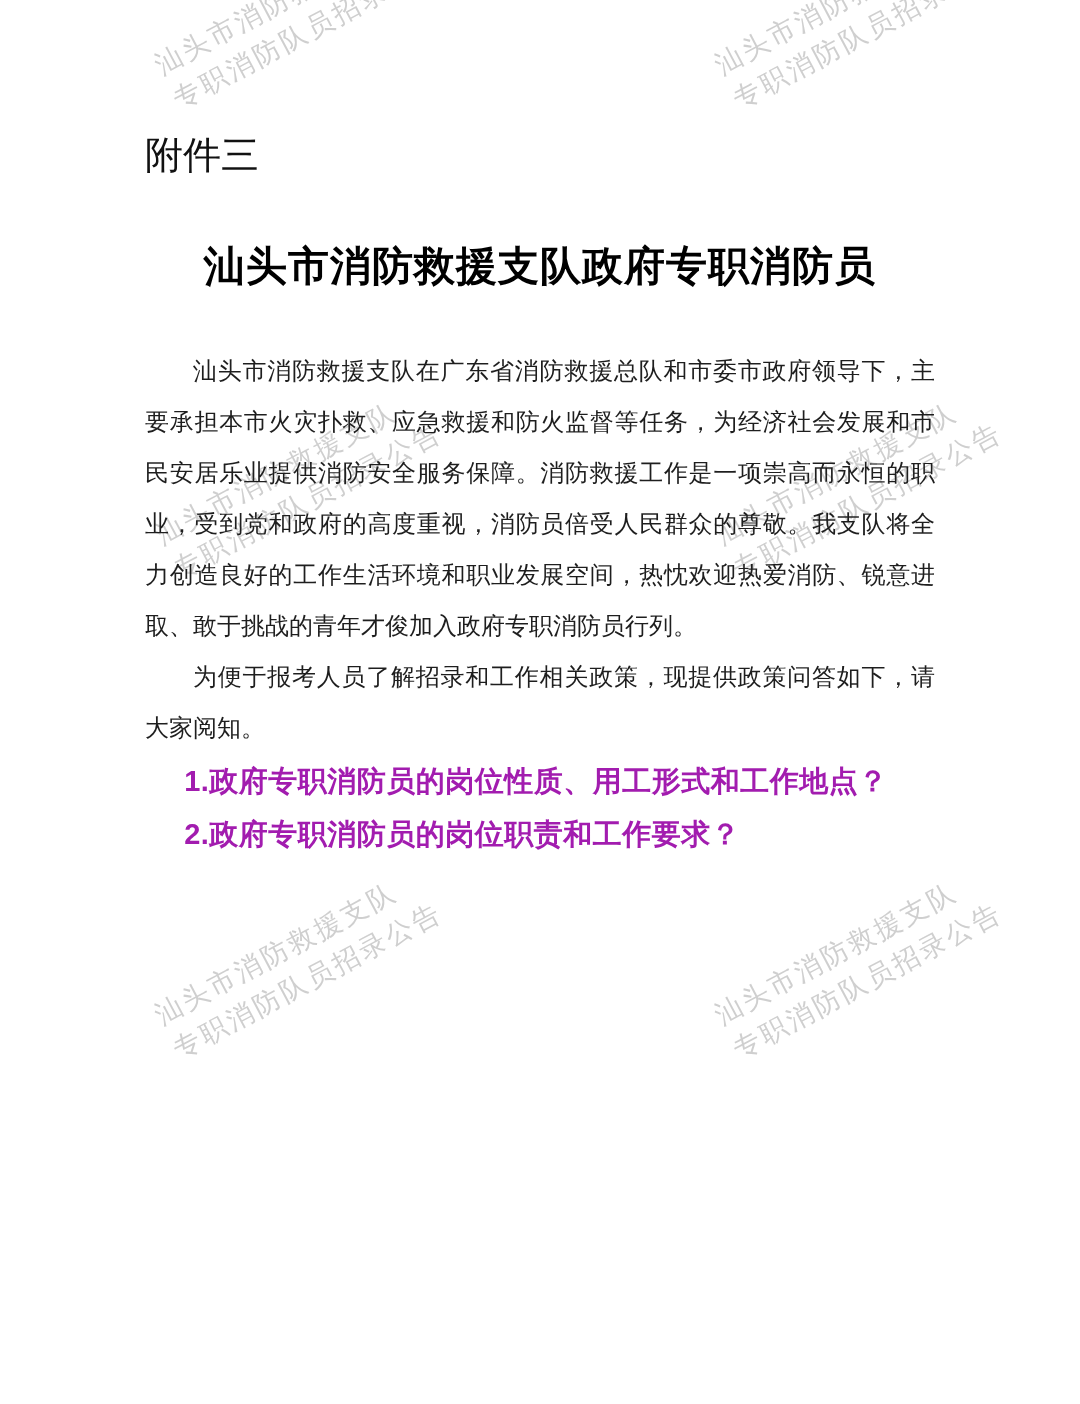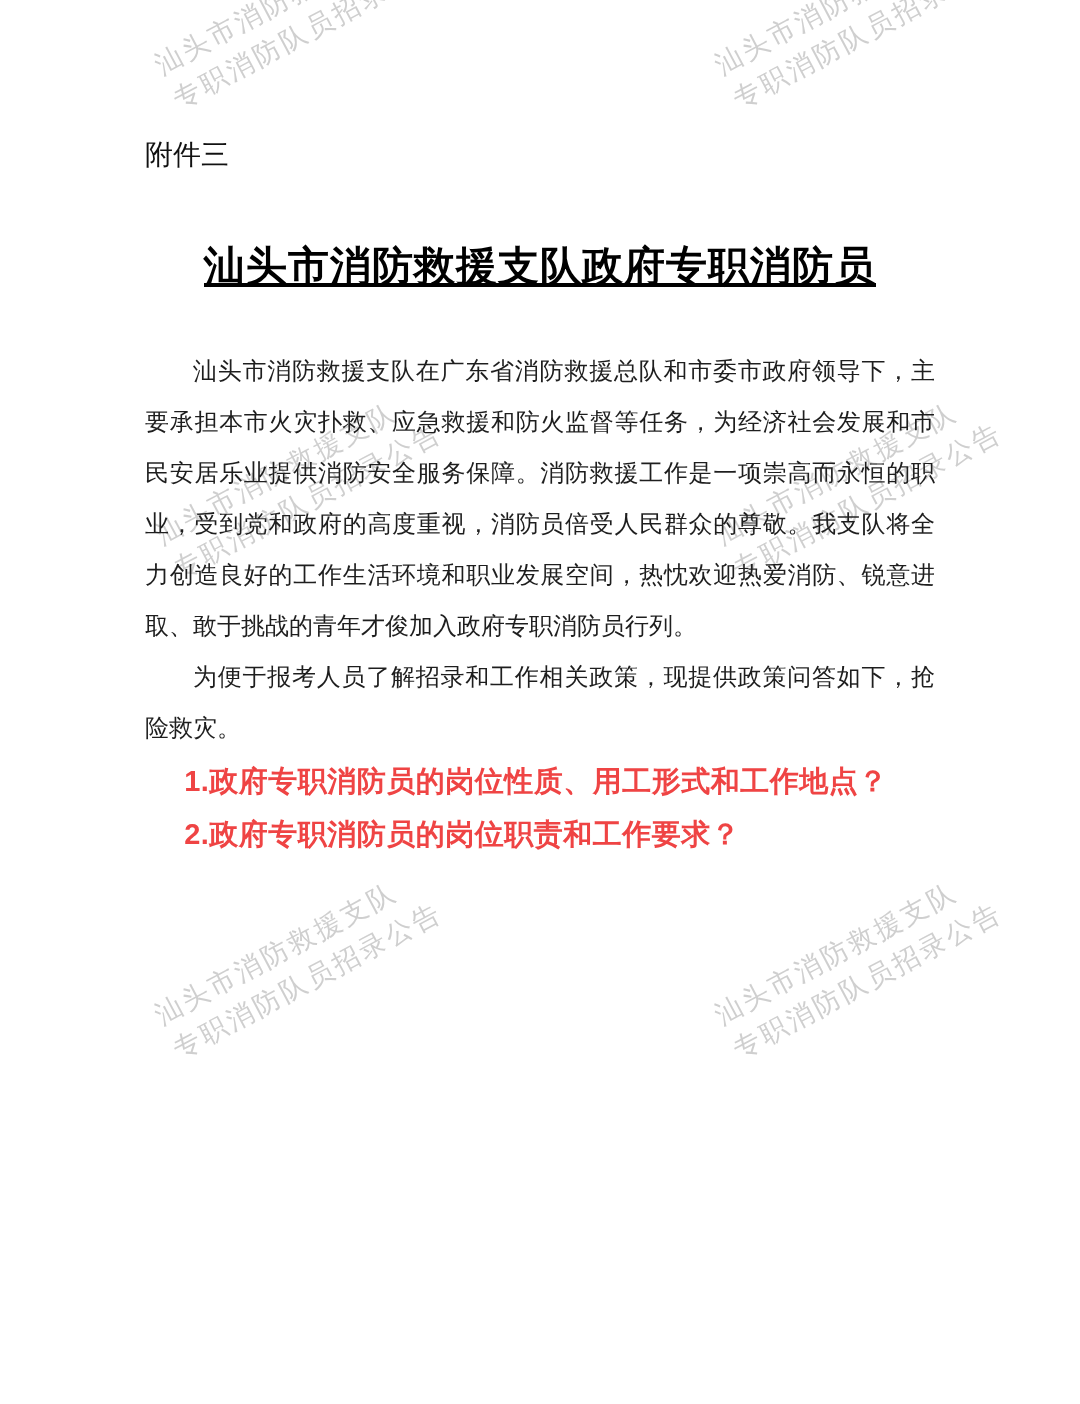--- a/index.html
+++ b/index.html
@@ -32,55 +32,54 @@
     opacity:.85;
   }
   
   .content{
     position:relative;
     z-index:1;
     padding:136px 145px 0 145px;
   }
   .attachment{
     font-family:"Liberation Sans","DejaVu Sans",sans-serif;
-    font-size:28px;
+    font-size:38px;
     font-weight:500;
     color:#111;
     line-height:38px;
   }
   .doc-title{
     margin-top:64px;
     text-align:center;
     font-family:"Liberation Serif","DejaVu Serif",serif;
     font-weight:bold;
     font-size:41px;
     line-height:56px;
     color:#000;
     letter-spacing:1px;
-    text-decoration:underline;
   }
   .body-text{
     margin-top:52px;
   }
   .para{
     font-size:24px;
     line-height:51px;
     text-align:justify;
     text-justify:inter-ideograph;
     text-indent:2em;
     margin:0;
     color:#1e1e1e;
   }
   .para.answer{margin-top:2px;}
   .question{
     font-family:"Liberation Sans","DejaVu Sans",sans-serif;
     font-weight:bold;
     font-size:29px;
     line-height:51px;
-    color:#ef4444;
+    color:#a21caf;
     text-indent:1.35em;
     margin:2px 0 2px 0;
     letter-spacing:0.5px;
   }
 </style>
 </head>
 <body>
 
 <div class="page">
 
@@ -116,21 +115,21 @@
     <div class="attachment">附件三</div>
 
     <div class="doc-title">
       <div>汕头市消防救援支队政府专职消防员</div>
     </div>
 
     <div class="body-text">
 
       <p class="para">汕头市消防救援支队在广东省消防救援总队和市委市政府领导下，主要承担本市火灾扑救、应急救援和防火监督等任务，为经济社会发展和市民安居乐业提供消防安全服务保障。消防救援工作是一项崇高而永恒的职业，受到党和政府的高度重视，消防员倍受人民群众的尊敬。我支队将全力创造良好的工作生活环境和职业发展空间，热忱欢迎热爱消防、锐意进取、敢于挑战的青年才俊加入政府专职消防员行列。</p>
 
-      <p class="para">为便于报考人员了解招录和工作相关政策，现提供政策问答如下，抢险救灾。</p>
+      <p class="para">为便于报考人员了解招录和工作相关政策，现提供政策问答如下，请大家阅知。</p>
 
       <p class="question">1.政府专职消防员的岗位性质、用工形式和工作地点？</p>
 
 
       <p class="question">2.政府专职消防员的岗位职责和工作要求？</p>
 
     </div>
   </div>
 </div>
 

